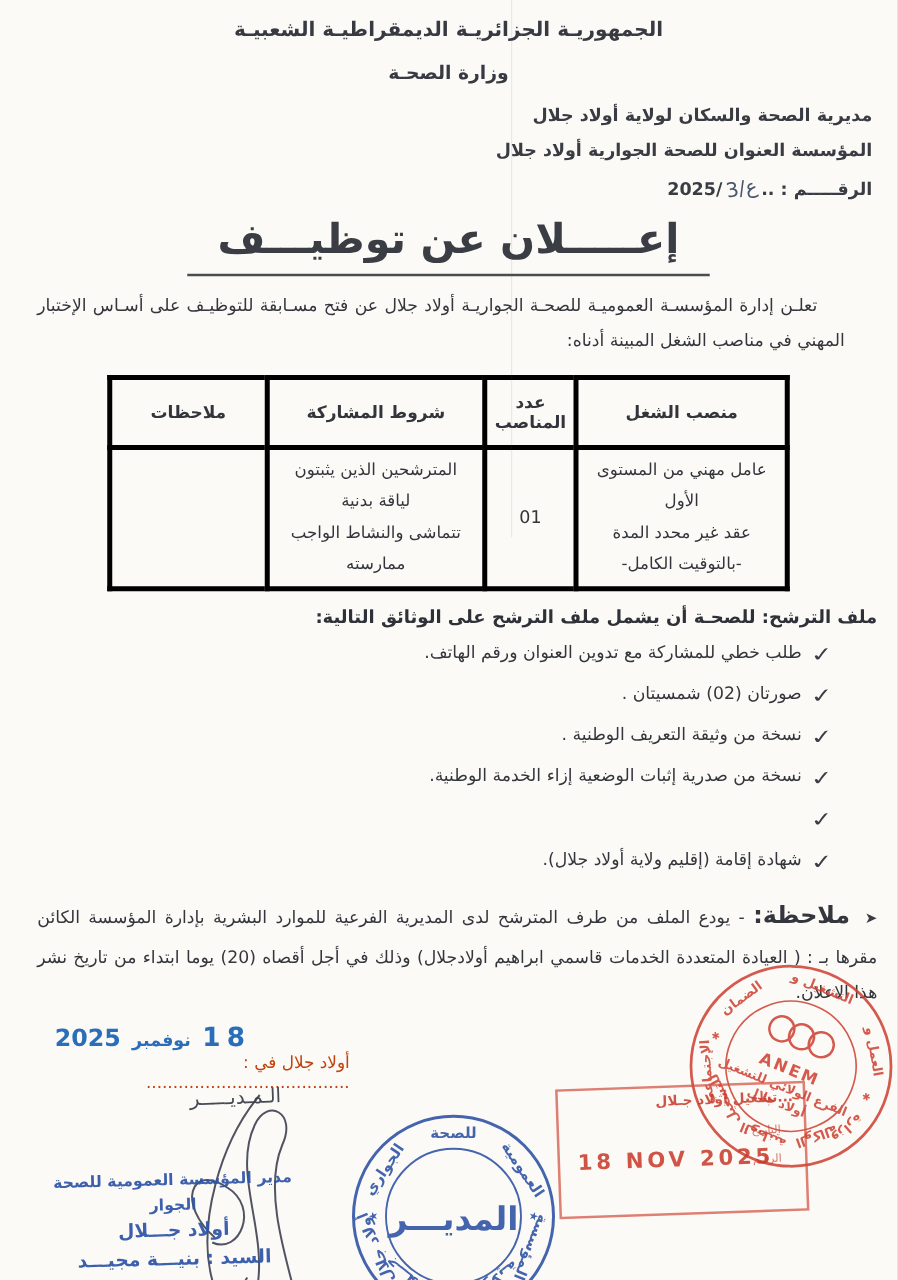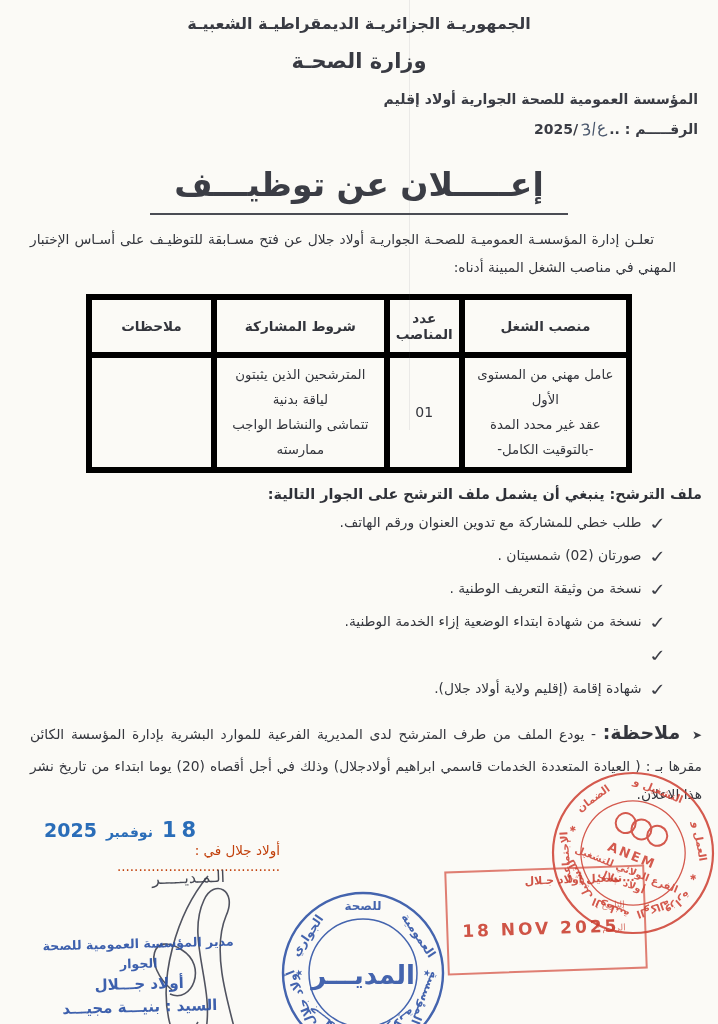--- a/index.html
+++ b/index.html
@@ -6,36 +6,36 @@
   .page{
     position:relative;width:718px;height:1024px;margin:0 auto;
     background:#fbfaf6;overflow:hidden;
     font-family:"DejaVu Sans",sans-serif;color:#34363d;direction:rtl;padding-left:19px;
   }
   .crease{position:absolute;left:428px;top:0;width:1px;height:430px;background:rgba(90,90,100,.10);}
 
   
   .header-center{text-align:center;padding-top:14px;}
   .h-republic{font-size:16px;font-weight:bold;color:#383a42;}
-  .h-ministry{font-size:21px;font-weight:bold;margin-top:16px;color:#383a42;}
+  .h-ministry{font-size:15px;font-weight:bold;margin-top:16px;color:#383a42;}
   .header-right{text-align:right;padding:12px 20px 0 0;font-size:14px;font-weight:bold;line-height:2.0;color:#3a3c44;}
   .ref-line{display:flex;align-items:baseline;gap:3px;}
   .ref-hand{display:inline-block;font-size:16px;color:#49566b;transform:rotate(-10deg);font-weight:normal;}
   .ref-year{font-weight:bold;}
 
   
-  .title-wrap{text-align:center;margin-top:20px;}
+  .title-wrap{text-align:center;margin-top:4px;}
   .doc-title{display:inline-block;font-size:33px;font-weight:bold;color:#3b3d45;border-bottom:2px solid #4a4c54;padding:0 24px 9px;}
 
   
   .intro{margin:10px 42px 0 30px;font-size:13.8px;line-height:2.05;text-align:justify;text-indent:22px;}
 
   
   .jobs-table{margin:12px auto 0;border-collapse:collapse;width:546px;font-size:13.3px;color:#33353c;}
-  .jobs-table th,.jobs-table td{border:6px solid #000000;text-align:center;vertical-align:middle;padding:4px 6px;}
+  .jobs-table th,.jobs-table td{border:4px solid #000000;text-align:center;vertical-align:middle;padding:4px 6px;}
   .jobs-table th{font-weight:bold;height:44px;font-size:13.6px;}
   .jobs-table td{height:84px;}
   .cell-line{display:block;line-height:1.9;}
   .count-cell{font-size:14px;}
 
   
   .dossier{margin:13px 16px 0 16px;}
   .dossier-heading{font-weight:bold;font-size:14.4px;color:#2f3138;}
   .check-list{margin:2px 38px 0 0;}
   .check-item{display:flex;gap:9px;align-items:flex-start;margin-top:10px;font-size:13.8px;line-height:1.45;}
@@ -72,21 +72,22 @@
 
 <div class="page">
   <div class="crease"></div>
 
   <div class="header-center">
     <div class="h-republic">الجمهوريـة الجزائريـة الديمقراطيـة الشعبيـة</div>
     <div class="h-ministry">وزارة الصحـة</div>
   </div>
 
   <div class="header-right">
-    <div>المؤسسة العمومية للصحة الجوارية أولاد إقليم</div>
+    <div>مديرية الصحة والسكان لولاية أولاد جلال</div>
+    <div>المؤسسة العنوان للصحة الجوارية أولاد جلال</div>
     <div class="ref-line">
       <span>الرقـــــم : ..</span>
       <span class="ref-hand">ع/3</span>
       <span class="ref-year" dir="ltr">2025/</span>
     </div>
   </div>
 
   <div class="title-wrap">
     <div class="doc-title">إعـــــلان عن توظيـــف</div>
   </div>
@@ -118,37 +119,37 @@
         <td>
           <span class="cell-line">المترشحين الذين يثبتون لياقة بدنية</span>
           <span class="cell-line">تتماشى والنشاط الواجب ممارسته</span>
         </td>
         <td></td>
       </tr>
     </tbody>
   </table>
 
   <div class="dossier">
-    <div class="dossier-heading">ملف الترشح: ينبغي أن يشمل ملف الترشح على الجوار التالية:</div>
+    <div class="dossier-heading">ملف الترشح: للصحـة أن يشمل ملف الترشح على الوثائق التالية:</div>
     <div class="check-list">
       <div class="check-item">
         <span class="check-mark">✓</span>
         <span>طلب خطي للمشاركة مع تدوين العنوان ورقم الهاتف.</span>
       </div>
       <div class="check-item">
         <span class="check-mark">✓</span>
         <span>صورتان (02) شمسيتان .</span>
       </div>
       <div class="check-item">
         <span class="check-mark">✓</span>
         <span>نسخة من وثيقة التعريف الوطنية .</span>
       </div>
       <div class="check-item">
         <span class="check-mark">✓</span>
-        <span>نسخة من شهادة ابتداء الوضعية إزاء الخدمة الوطنية.</span>
+        <span>نسخة من صدرية إثبات الوضعية إزاء الخدمة الوطنية.</span>
       </div>
       <div class="check-item">
         <span class="check-mark">✓</span>
       </div>
       <div class="check-item">
         <span class="check-mark">✓</span>
         <span>شهادة إقامة (إقليم ولاية أولاد جلال).</span>
       </div>
     </div>
   </div>

